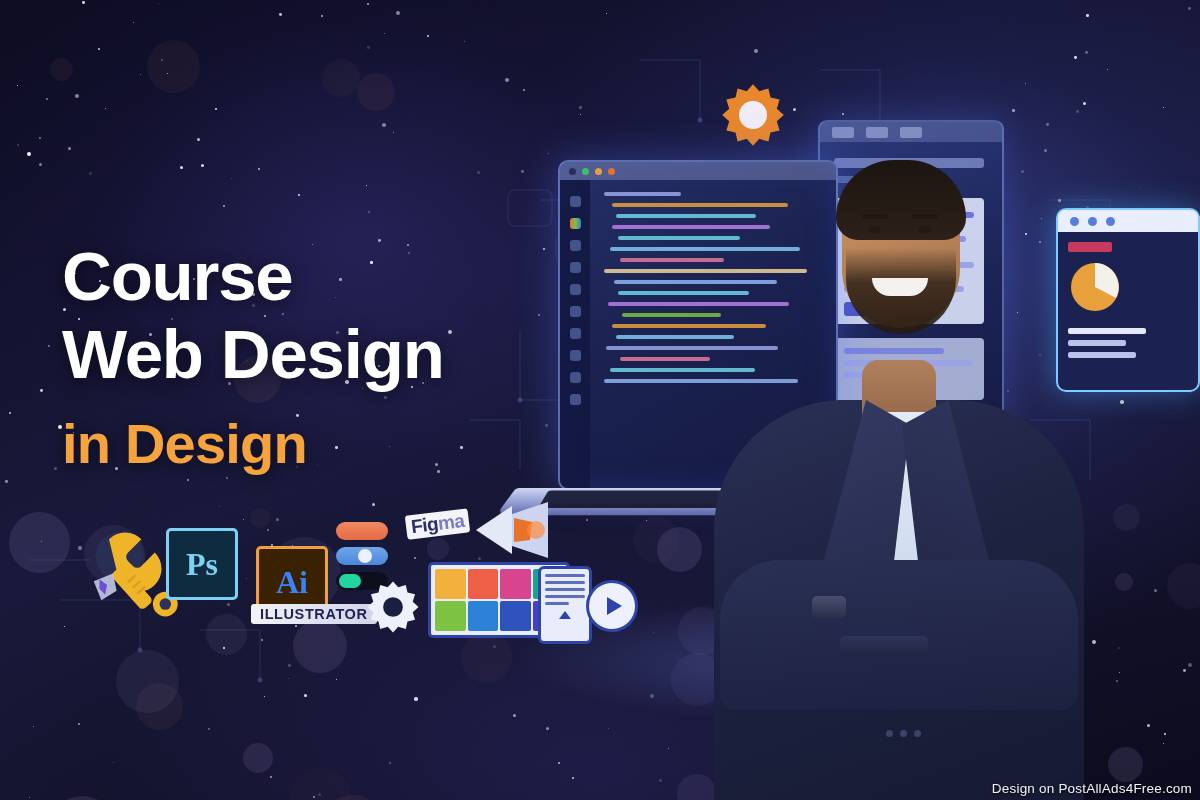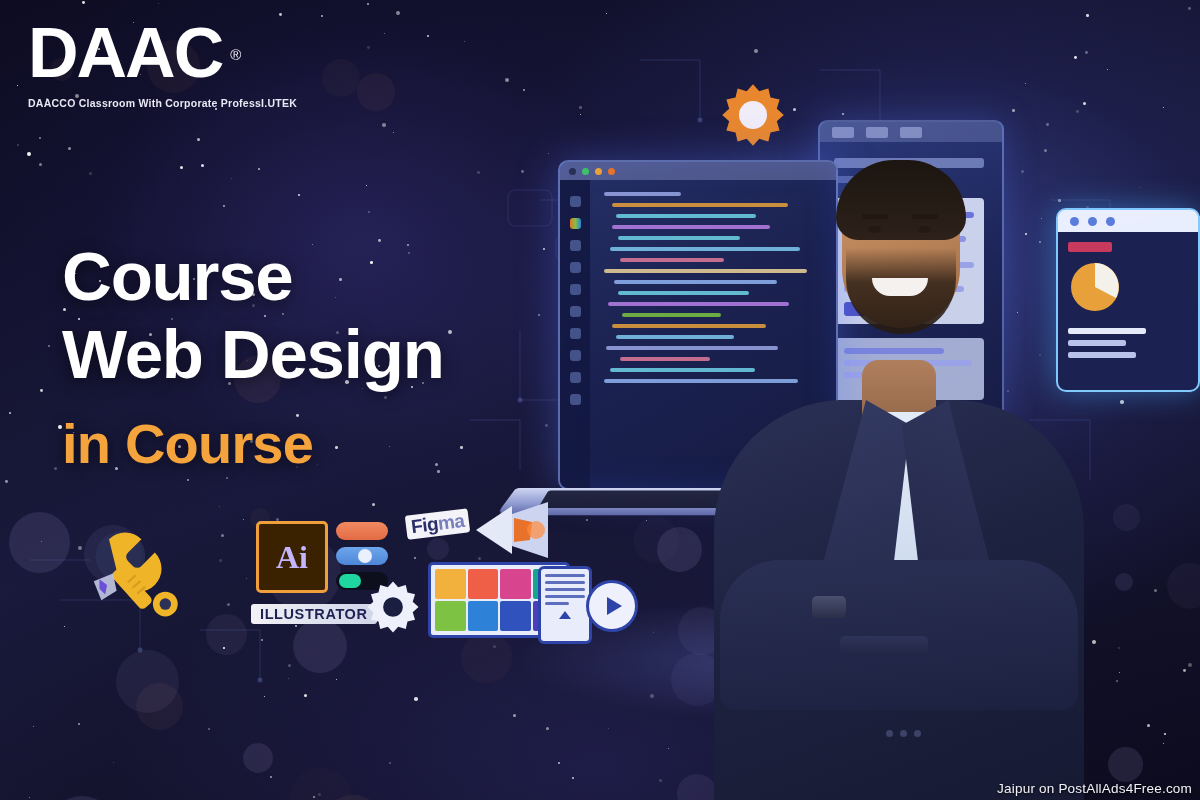--- a/index.html
+++ b/index.html
@@ -125,21 +125,21 @@
   .gear-float{position:absolute;left:218px;top:20px;width:70px;height:70px;}
 
   
   .cluster{position:absolute;left:88px;top:500px;width:540px;height:150px;}
   .adobe-box{
     position:absolute;width:66px;height:66px;border-radius:5px;
     display:flex;align-items:center;justify-content:center;
     font-weight:700;font-size:32px;font-family:"Liberation Serif",serif;
   }
   .ps-box{left:78px;top:28px;background:#0f2b3f;border:3px solid #7fd0f5;color:#7fd0f5;}
-  .ai-box{left:168px;top:21px;background:#3a2200;border:3px solid #f0a03a;color:#c4b5fd;}
+  .ai-box{left:168px;top:46px;background:#3a2200;border:3px solid #f0a03a;color:#3b82f6;}
   .illu-label{
     position:absolute;left:163px;top:104px;
     background:linear-gradient(90deg,#f2f2f6 0%,#cfd4e8 100%);
     color:#1e2252;font-size:14.5px;font-weight:800;letter-spacing:.6px;
     padding:2px 9px;border-radius:3px;
   }
   .wrench{position:absolute;left:0px;top:22px;width:105px;height:105px;}
   .toggles{position:absolute;left:248px;top:22px;width:52px;}
   .tog{width:52px;height:18px;border-radius:9px;margin-bottom:7px;position:relative;}
   .tog-knob{position:absolute;width:14px;height:14px;border-radius:50%;top:2px;}
@@ -567,27 +567,20 @@
       <circle cx="1190" cy="390" r="2.5"></circle>
         <circle cx="1030" cy="660" r="2.5"></circle>
     </g>
     <g fill="none" stroke="#7a93e0" stroke-width="1" opacity="0.3">
       <rect x="508" y="190" width="44" height="36" rx="7"></rect>
       <rect x="556" y="236" width="26" height="24" rx="5"></rect>
       <rect x="1086" y="288" width="40" height="34" rx="6"></rect>
     </g>
   </svg>
 
-  <div class="logo-block">
-    <div class="logo-word">
-      <span>DAAC</span>
-      <span class="logo-reg">®</span>
-    </div>
-    <div class="logo-tag">DAACCO Classroom With Corporate ProfessI.UTEK</div>
-  </div>
 
   <div class="device-zone">
 
     <svg class="gear-float" viewBox="0 0 100 100">
       <path d="M50 6 l9 10 13-4 3 13 13 3 -4 13 10 9 -10 9 4 13 -13 3 -3 13 -13-4 -9 10 -9-10 -13 4 -3-13 -13-3 4-13 -10-9 10-9 -4-13 13-3 3-13 13 4z" fill="#e8872e"></path>
       <circle cx="50" cy="50" r="20" fill="#f0ecf8"></circle>
     </svg>
 
     <div class="monitor-mid">
       <div class="mon-bar">
@@ -700,21 +693,21 @@
     <div class="p-watch"></div>
     <div class="p-cuff"></div>
     <div class="p-btn" style="left:196px;top:690px;"></div>
     <div class="p-btn" style="left:210px;top:690px;"></div>
     <div class="p-btn" style="left:224px;top:690px;"></div>
   </div>
 
   <div class="headline">
     <div class="hl-line">Course</div>
     <div class="hl-line">Web Design</div>
-    <div class="hl-sub">in Course</div>
+    <div class="hl-sub">in Design</div>
   </div>
 
   <div class="cluster">
 
     <svg class="wrench" viewBox="0 0 110 110">
       <circle cx="34" cy="36" r="26" fill="#2b3158" opacity="0.75"></circle>
       <path d="M46 16 a25 25 0 1 0 16 33 L88 80 a12 12 0 0 1 -14 14 L44 64 a25 25 0 0 0 -10 -32 Z" fill="none"></path>
       <g fill="#f0b429">
         <path d="M22 18 a24 24 0 0 1 34 0 l-14 14 a6 6 0 0 0 0 9 l5 5 a6 6 0 0 0 9 0 l14 -14 a24 24 0 0 1 -34 34 l-3 -3 Z"></path>
         <rect x="38" y="44" width="16" height="50" rx="5" transform="rotate(-42 46 69)"></rect>
@@ -723,20 +716,23 @@
       <circle cx="81" cy="86" r="6" fill="#2b3158"></circle>
       <g fill="#d49a1c" opacity="0.85">
         <rect x="40" y="58" width="11" height="2.4" transform="rotate(-42 46 59)"></rect>
         <rect x="45" y="64" width="11" height="2.4" transform="rotate(-42 51 65)"></rect>
         <rect x="50" y="70" width="11" height="2.4" transform="rotate(-42 56 71)"></rect>
       </g>
       <path d="M6 62 l20 -8 4 18 -16 10 z" fill="#c3c9e6" opacity="0.9"></path>
       <path d="M12 60 l8 6 -2 10 -6 -6 z" fill="#6d4fd8"></path>
     </svg>
 
+    <div class="adobe-box ps-box">
+      <span>Ps</span>
+    </div>
     <div class="adobe-box ai-box">
       <span>Ai</span>
     </div>
     <div class="illu-label">ILLUSTRATOR</div>
 
     <div class="toggles">
       <div class="tog" style="background:linear-gradient(180deg,#f08a60,#e36b44);"></div>
       <div class="tog" style="background:linear-gradient(180deg,#6ea6ec,#4d86d8);">
         <div class="tog-knob" style="left:22px;background:#eaf0ff;"></div>
       </div>
@@ -780,14 +776,14 @@
       <div class="pl" style="width:60%;"></div>
       <div style="margin:6px auto 0;width:0;height:0;border-left:6px solid transparent;border-right:6px solid transparent;border-bottom:8px solid #2e44a8;"></div>
     </div>
 
     <div class="play-ico">
       <div style="width:0;height:0;border-left:15px solid #2e44a8;border-top:9px solid transparent;border-bottom:9px solid transparent;margin-left:4px;"></div>
     </div>
   </div>
 
 
-  <div class="watermark">Jaipur on PostAllAds4Free.com</div>
+  <div class="watermark">Design on PostAllAds4Free.com</div>
 </div>
 
 </body></html>

